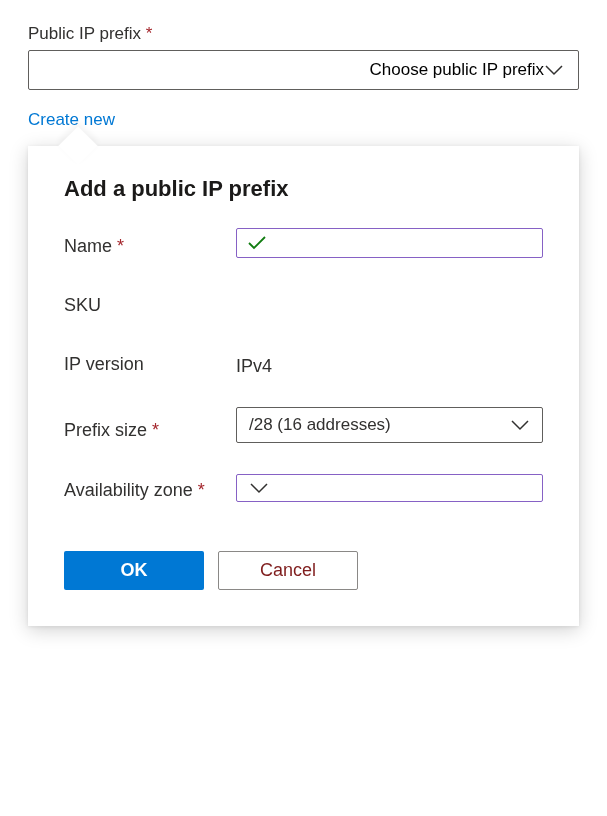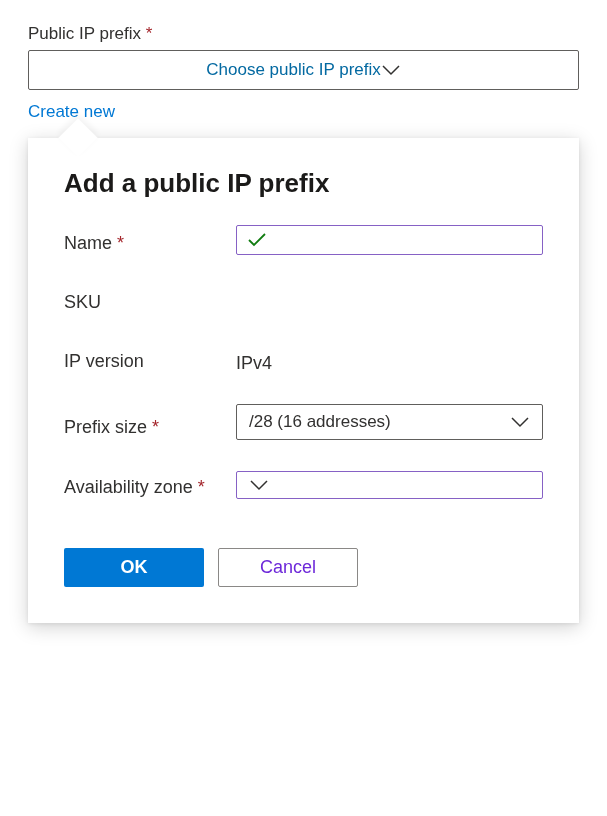--- a/index.html
+++ b/index.html
@@ -22,35 +22,35 @@
     }
     .req {
       color: #a4262c;
     }
     .dropdown-main {
       width: 100%;
       border: 1px solid #605e5c;
       border-radius: 2px;
       padding: 9px 14px;
       font-size: 17px;
-      color: #0369a1;
-      background: #fff;
-      display: flex;
-      justify-content: center;
+      color: #000000;
+      background: #fff;
+      display: flex;
+      justify-content: flex-end;
       align-items: center;
       cursor: pointer;
     }
     .chev {
       width: 20px;
       height: 12px;
     }
     .create-new {
       color: #0078d4;
       font-size: 17px;
-      margin-top: 12px;
+      margin-top: 20px;
       cursor: pointer;
       display: inline-block;
     }
     .callout-wrap {
       position: relative;
       margin-top: 16px;
     }
     .callout {
       background: #fff;
       box-shadow: 0 4px 18px rgba(0,0,0,0.18), 0 1px 4px rgba(0,0,0,0.08);
@@ -62,21 +62,21 @@
       position: absolute;
       top: -14px;
       left: 36px;
       width: 28px;
       height: 28px;
       background: #fff;
       transform: rotate(45deg);
       box-shadow: -3px -3px 6px rgba(0,0,0,0.05);
     }
     .callout-title {
-      font-size: 26px;
+      font-size: 22px;
       font-weight: 600;
       color: #1b1a19;
       margin-bottom: 26px;
     }
     .row {
       display: flex;
       align-items: flex-end;
       margin-bottom: 30px;
     }
     .row .lbl {
@@ -145,21 +145,21 @@
       margin-top: 13px;
     }
     .btn-primary {
       background: #0078d4;
       color: #fff;
       border: none;
       font-weight: 600;
     }
     .btn-secondary {
       background: #fff;
-      color: #6d28d9;
+      color: #7f1d1d;
       border: 1px solid #8a8886;
     }
   </style>
 </head>
 <body>
 
 
 
 <div class="field-label">
   <span>Public IP prefix</span>

